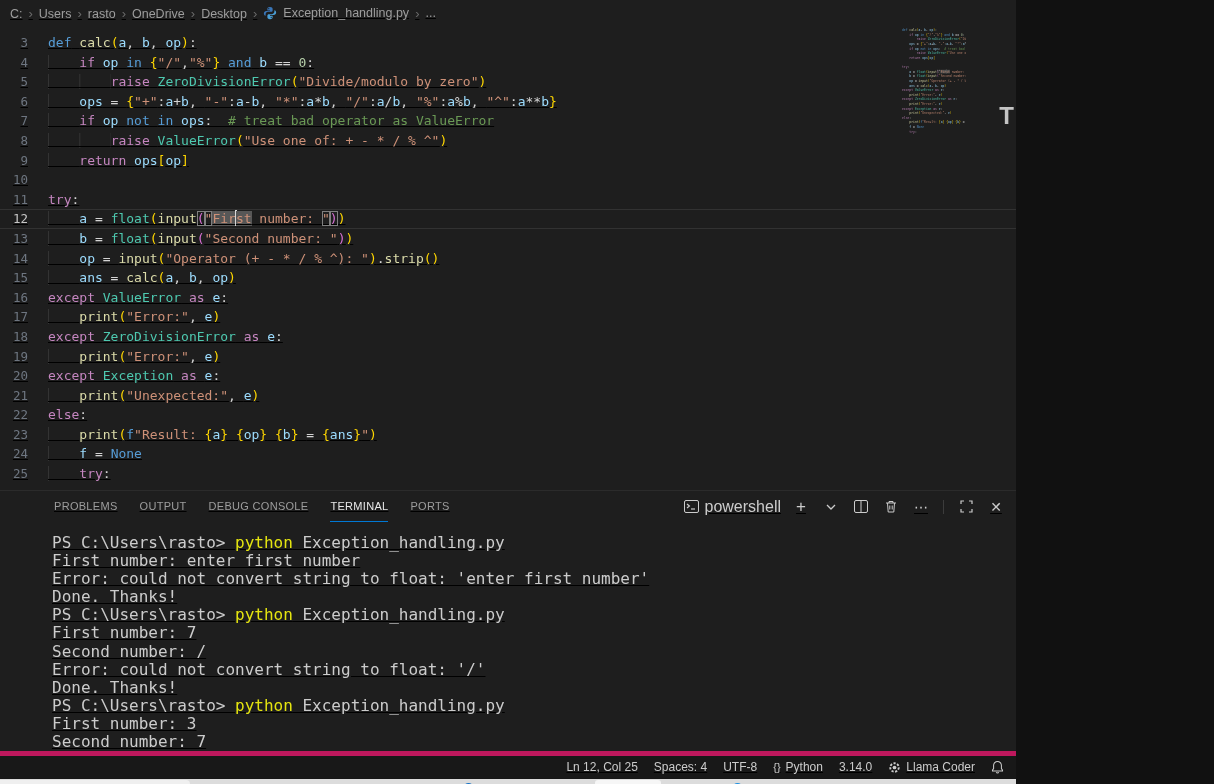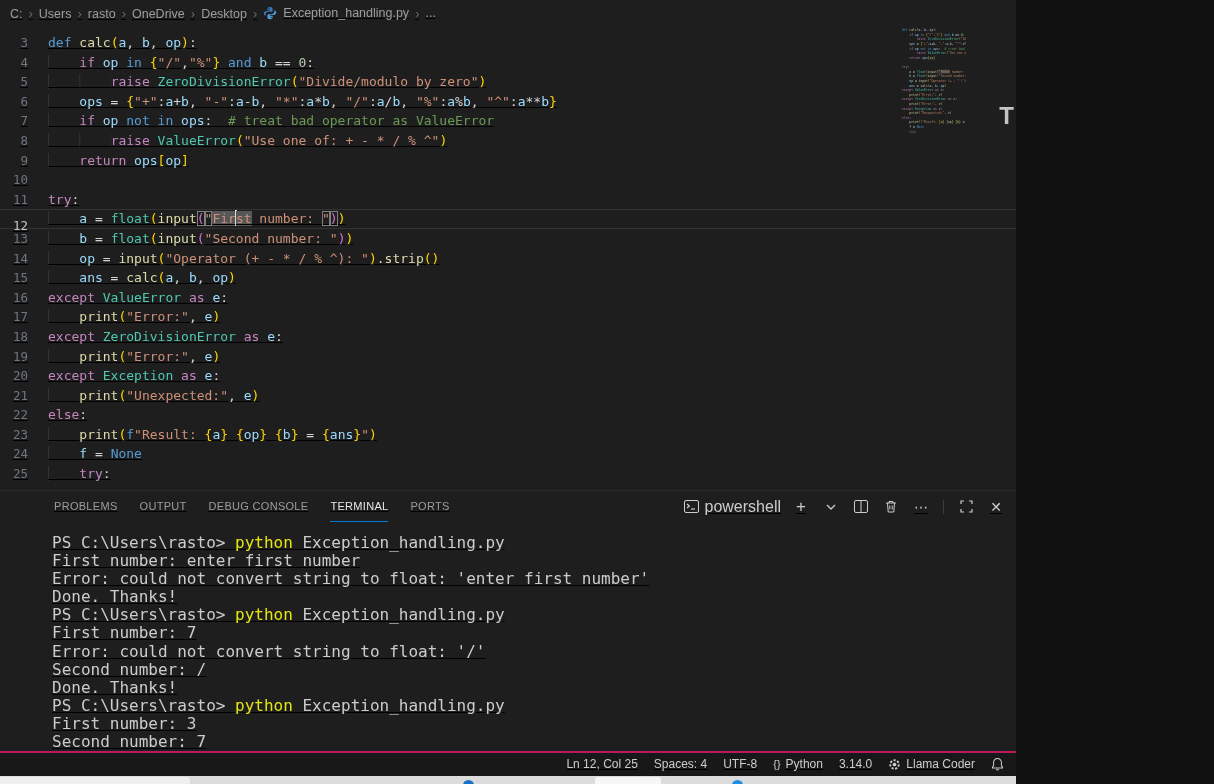--- a/index.html
+++ b/index.html
@@ -18,21 +18,21 @@
   .crumb-sep { color:#6a6a6a; margin:0 6px; font-size:13px; }
   .py-icon { width:14px; height:14px; margin-right:6px; display:inline-block; vertical-align:-2px; }
   
   .editor { position:relative; flex:0 0 464px; background:#1e1e1e; overflow:hidden; }
   .code-rows { padding-top:7px; }
   .row { display:flex; height:19.6px; line-height:19.6px; white-space:pre;
          font-family:"DejaVu Sans Mono", monospace; font-size:13px; }
   .row.active { box-shadow: inset 0 1px 0 #323232, inset 0 -1px 0 #323232; }
   .ln { flex:0 0 28px; text-align:right; color:#6e7681; margin-right:20px;
         font-size:12.5px; user-select:none; }
-  .row.active .ln { color:#c6c6c6;margin-top:7px; }
+  .row.active .ln { color:#c6c6c6; }
   .codeline { white-space:pre; }
   
   .tk-k  { color:#c586c0; }
   .tk-b  { color:#569cd6; }
   .tk-f  { color:#dcdcaa; }
   .tk-t  { color:#4ec9b0; }
   .tk-s  { color:#ce9178; }
   .tk-n  { color:#b5cea8; }
   .tk-v  { color:#9cdcfe; }
   .tk-p  { color:#d4d4d4; }
@@ -66,21 +66,21 @@
   .action { width:20px; height:20px; display:flex; align-items:center; justify-content:center;
             color:#cccccc; font-size:14px; cursor:pointer; border-radius:4px; }
   .action svg { display:block; }
   .vdiv { width:1px; height:14px; background:#3c3c3c; margin:0 2px; }
   .term-body { flex:1 1 auto; padding:12px 0 0 12px; overflow:hidden; }
   .trow { font-family:"DejaVu Sans Mono", monospace; font-size:16px; height:18.1px;
           line-height:18.1px; white-space:pre; color:#cccccc; }
   .tl-pl { color:#cccccc; }
   .tl-cmd { color:#e5e510; }
   
-  .statusbar { flex:0 0 24px; background:#181818; border-top:2px solid #be185d;
+  .statusbar { flex:0 0 24px; background:#181818; border-top:5px solid #be185d;
                display:flex; align-items:center; justify-content:flex-end;
                gap:16px; padding-right:12px; font-size:12px; color:#cccccc; }
   .sb-item { display:flex; align-items:center; gap:5px; cursor:pointer; height:22px; }
   .sb-icon { font-size:11px; color:#cccccc; }
   .sb-svg { display:block; }
   
   .taskbar { flex:0 0 10px; position:relative; background:#dcdcdc;
              border-top:1px solid #161616; overflow:hidden; }
   .tb-left { position:absolute; left:0; top:1px; width:190px; height:10px;
              background:#efefef; border-radius:0 4px 0 0; }
@@ -207,22 +207,22 @@
         <span class="action">✕</span>
       </div>
     </div>
     <div class="term-body" id="term-rows">
         <div class="trow"><span class="tl-pl">PS C:\Users\rasto&gt; </span><span class="tl-cmd">python</span><span class="tl-pl"> Exception_handling.py</span></div>
         <div class="trow"><span class="tl-pl">First number: enter first number</span></div>
         <div class="trow"><span class="tl-pl">Error: could not convert string to float: 'enter first number'</span></div>
         <div class="trow"><span class="tl-pl">Done. Thanks!</span></div>
         <div class="trow"><span class="tl-pl">PS C:\Users\rasto&gt; </span><span class="tl-cmd">python</span><span class="tl-pl"> Exception_handling.py</span></div>
         <div class="trow"><span class="tl-pl">First number: 7</span></div>
+        <div class="trow"><span class="tl-pl">Second number: /</span></div>
         <div class="trow"><span class="tl-pl">Error: could not convert string to float: '/'</span></div>
-        <div class="trow"><span class="tl-pl">Second number: /</span></div>
         <div class="trow"><span class="tl-pl">Done. Thanks!</span></div>
         <div class="trow"><span class="tl-pl">PS C:\Users\rasto&gt; </span><span class="tl-cmd">python</span><span class="tl-pl"> Exception_handling.py</span></div>
         <div class="trow"><span class="tl-pl">First number: 3</span></div>
         <div class="trow"><span class="tl-pl">Second number: 7</span></div>
       </div>
   </div>
 
   <div class="statusbar">
     <span class="sb-item">Ln 12, Col 25</span>
     <span class="sb-item">Spaces: 4</span>

